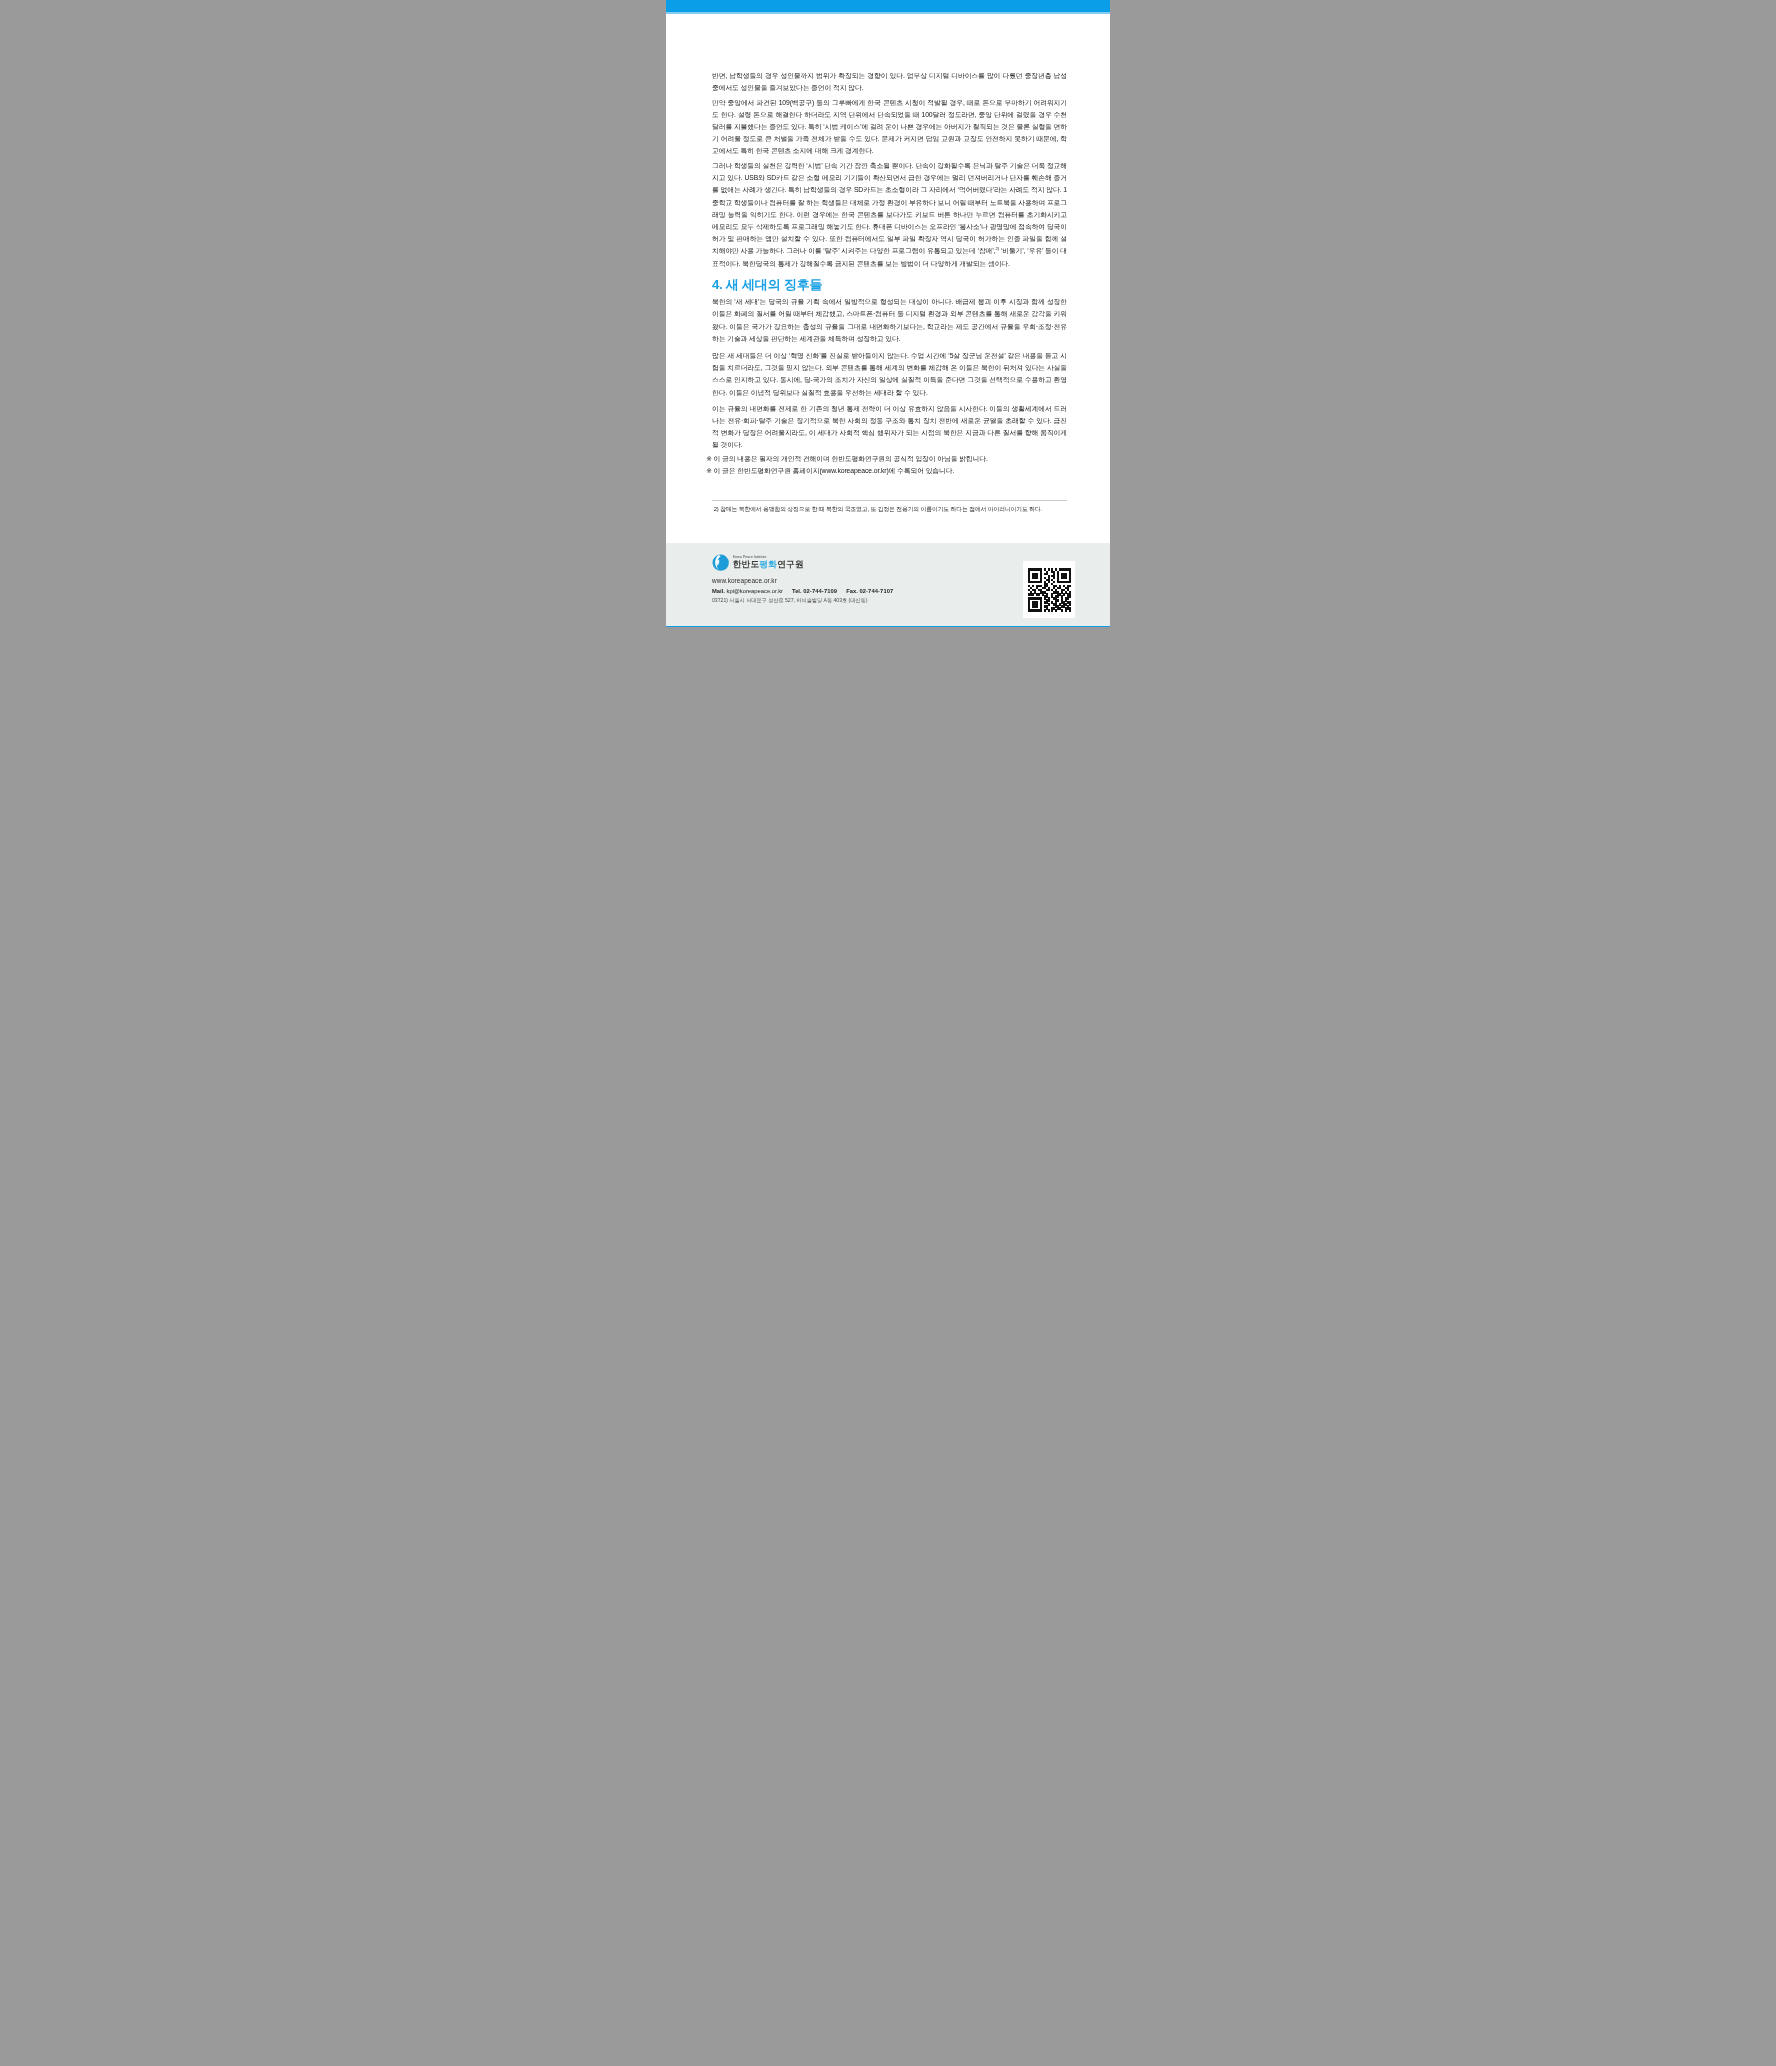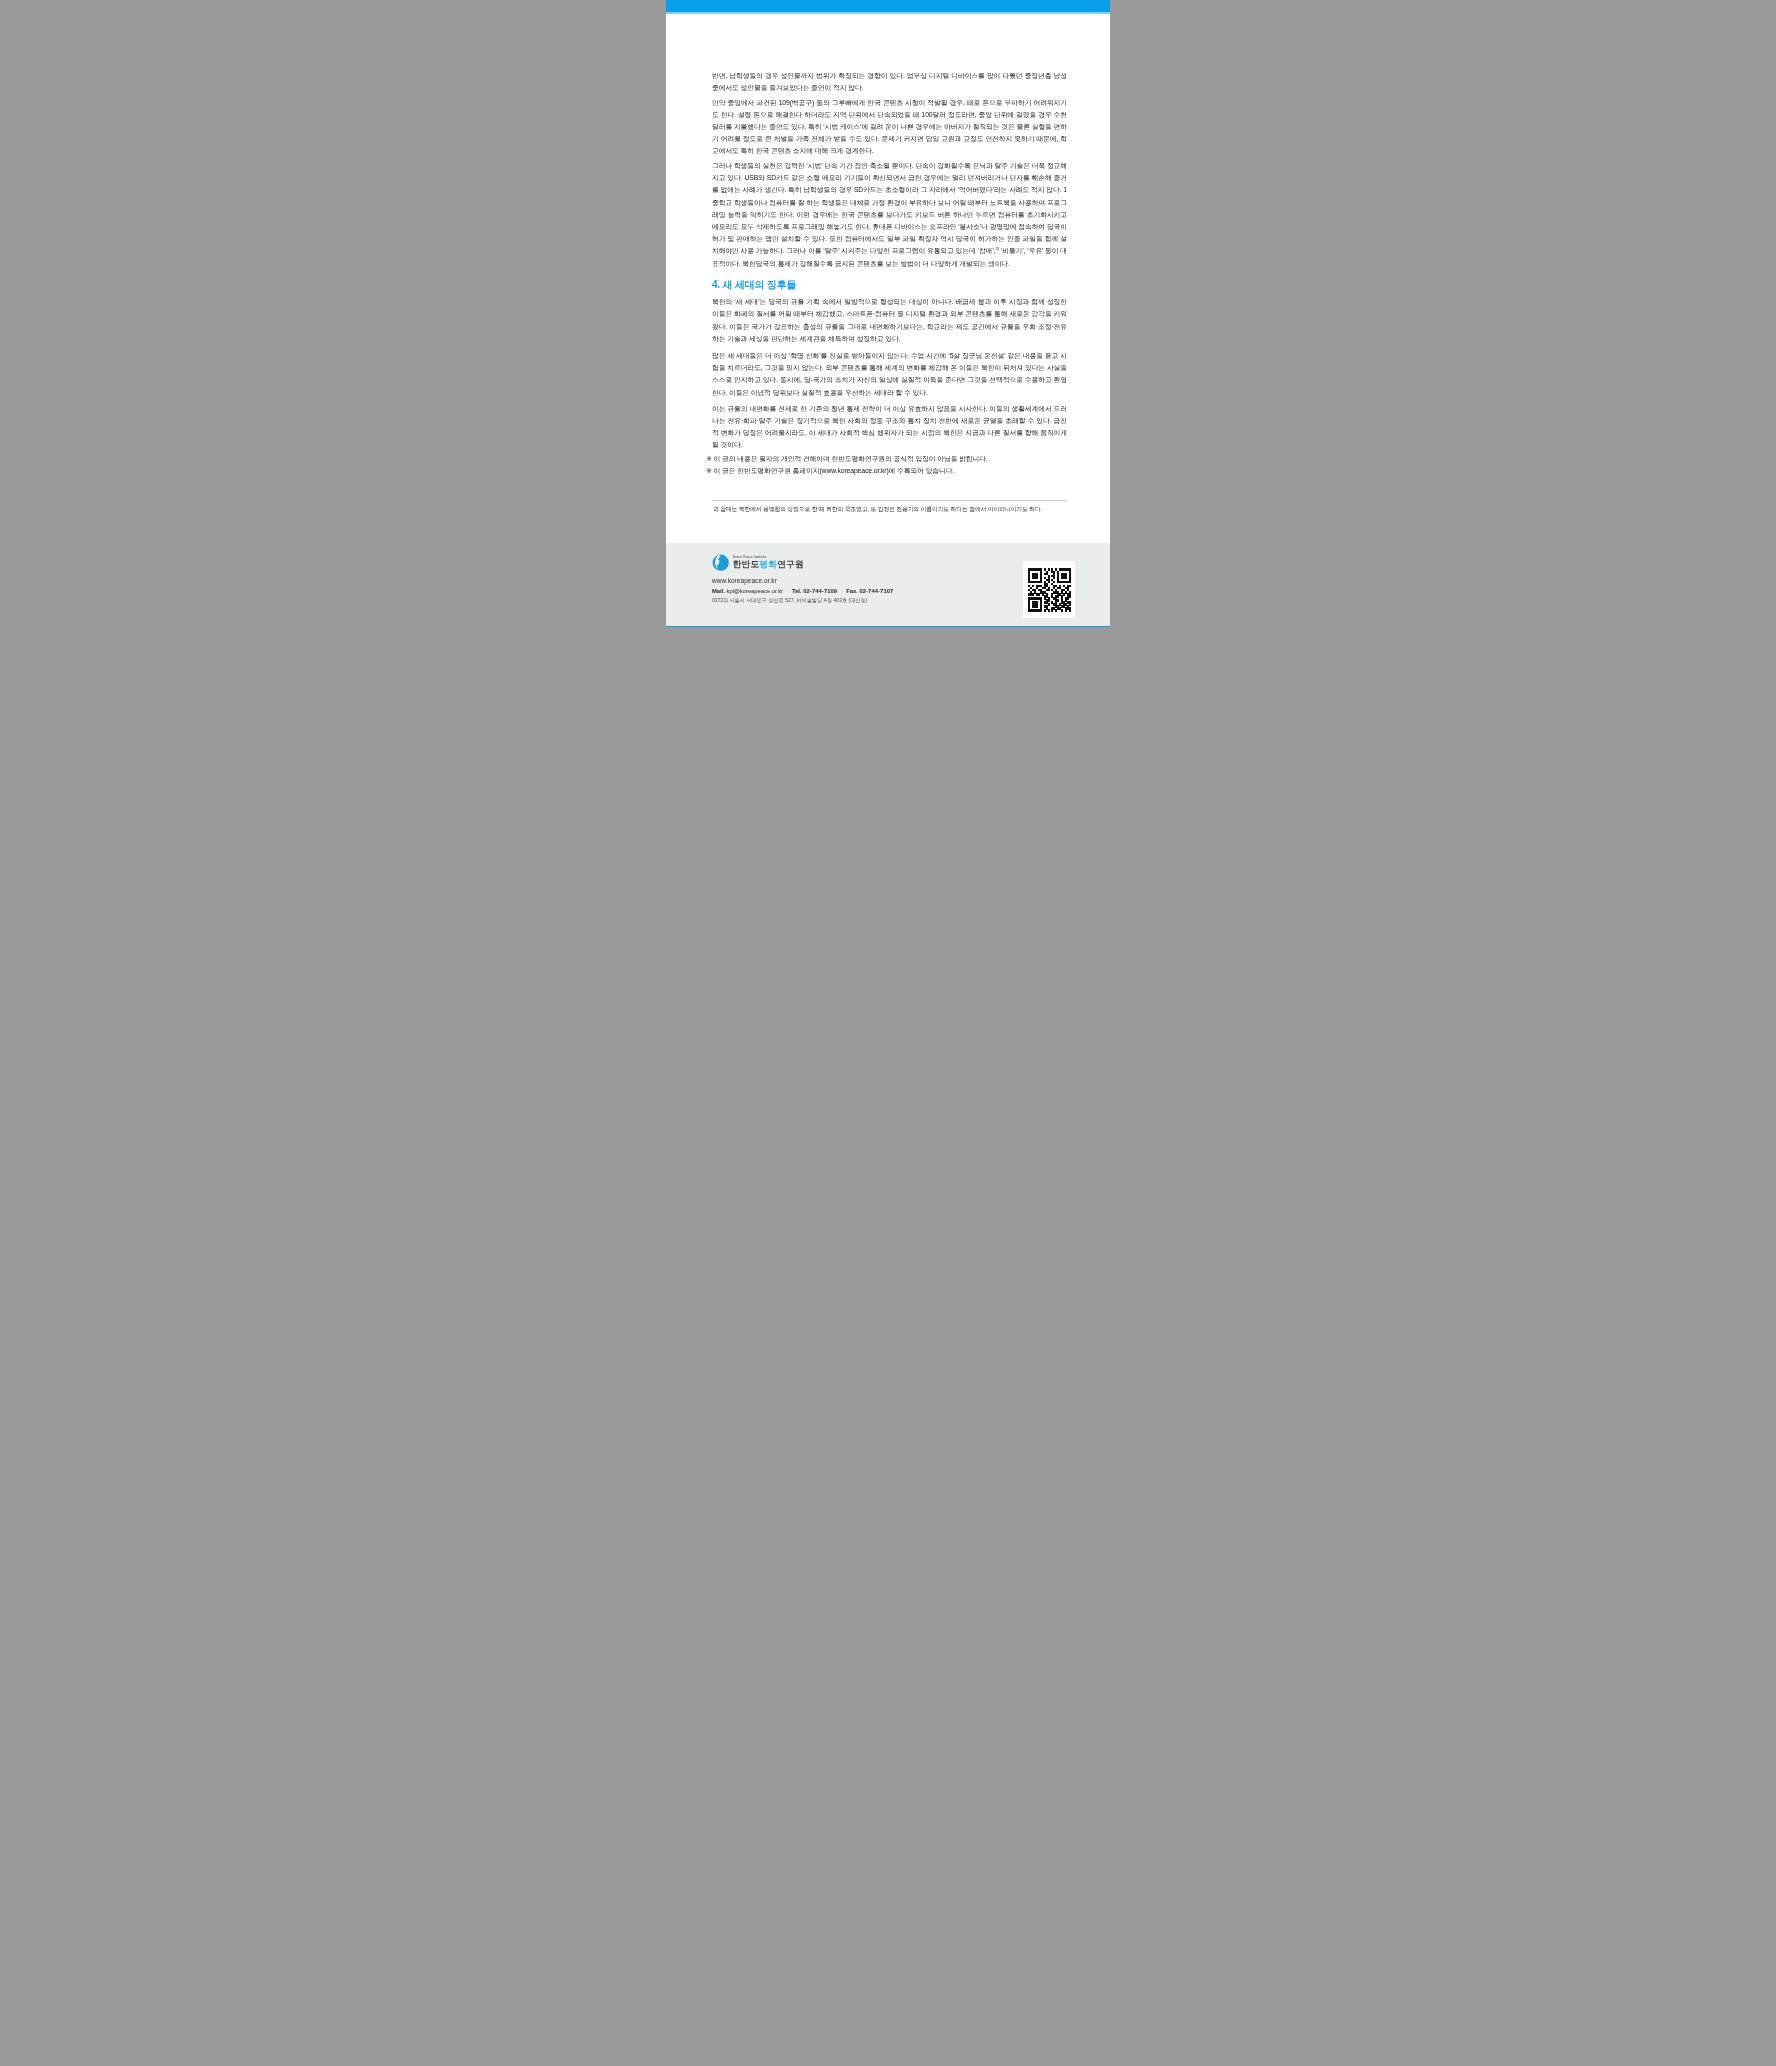--- a/index.html
+++ b/index.html
@@ -9,21 +9,21 @@
   }
   .topbar{position:absolute;top:0;left:0;width:100%;height:12.4px;background:#0a9ee9;}
   .topbar-strip{position:absolute;top:12.4px;left:0;width:100%;height:1.2px;background:#85cdf0;}
   .content{position:absolute;top:13.6px;left:0;right:0;padding:56px 43px 0 46px;}
   .content p.body-par{
     margin:0 0 2.5px 0;font-size:6.8px;line-height:12.2px;color:#141414;
     text-align:justify;word-break:break-all;letter-spacing:-0.1px;
   }
   .content p.body-par sup{font-size:4.1px;line-height:0;}
   h2.section-heading{
-    margin:9.5px 0 4.5px 0;font-size:10px;line-height:12.4px;font-weight:bold;
+    margin:9.5px 0 4.5px 0;font-size:13px;line-height:12.4px;font-weight:bold;
     color:#189fe4;letter-spacing:-0.2px;
   }
   .mb12{margin-bottom:5px !important;}
   .mb9{margin-bottom:3.7px !important;}
   .mb0{margin-bottom:0 !important;}
   .notes{margin:1.2px 0 0 -5.8px;}
   .notes p{
     margin:0 0 1.2px 0;font-size:6.8px;line-height:11.4px;color:#141414;
     word-break:break-all;letter-spacing:-0.1px;
   }

